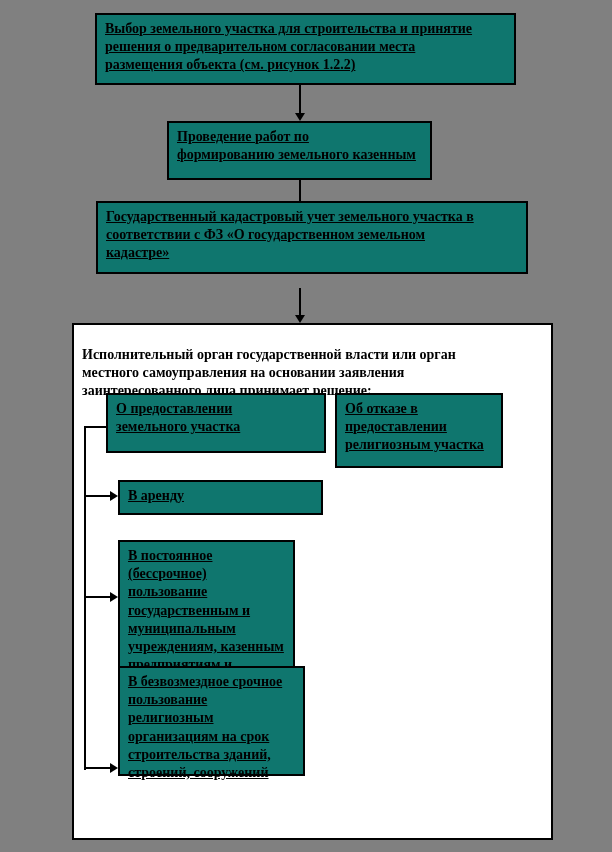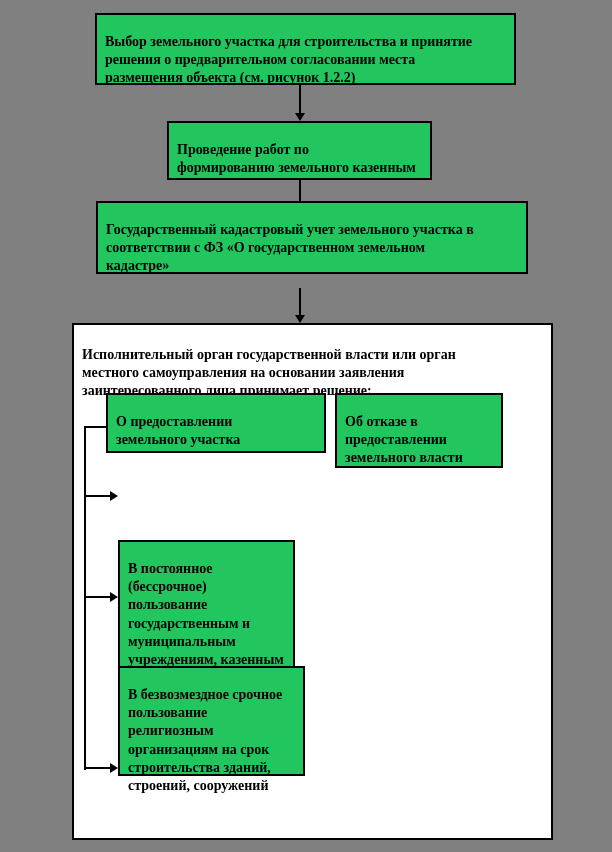--- a/index.html
+++ b/index.html
@@ -6,29 +6,30 @@
   .page {
     position: relative;
     width: 612px;
     height: 852px;
     background: #808080;
     font-family: "Liberation Serif", "DejaVu Serif", serif;
     overflow: hidden;
   }
   .box {
     position: absolute;
-    background: #22c55e;
+    background: #0f766e;
     border: 2px solid #000000;
     box-sizing: border-box;
     color: #000000;
     font-weight: bold;
     font-size: 14px;
     line-height: 1.3;
     white-space: pre-line;
-    padding: 18px 8px;
+    padding: 5px 8px;
+    text-decoration: underline;
   }
   .container-box {
     position: absolute;
     background: #ffffff;
     border: 2px solid #000000;
     box-sizing: border-box;
   }
   .container-header {
     display: block;
     color: #000000;
@@ -86,22 +87,23 @@
     <span class="container-header">Исполнительный орган государственной власти или орган
 местного самоуправления на основании заявления
 заинтересованного лица принимает решение:</span>
   </div>
 
   <div class="box" style="left:106px; top:393px; width:220px; height:60px;">О предоставлении
 земельного участка</div>
 
   <div class="box" style="left:335px; top:393px; width:168px; height:75px;">Об отказе в
 предоставлении
-земельного власти</div>
+религиозным участка</div>
 
+  <div class="box" style="left:118px; top:480px; width:205px; height:35px;">В аренду</div>
 
   <div class="box" style="left:118px; top:540px; width:177px; height:140px;">В постоянное
 (бессрочное) пользование
 государственным и
 муниципальным
 учреждениям, казенным
 предприятиям и органам
 власти</div>
 
   <div class="box" style="left:118px; top:666px; width:187px; height:110px;">В безвозмездное срочное

